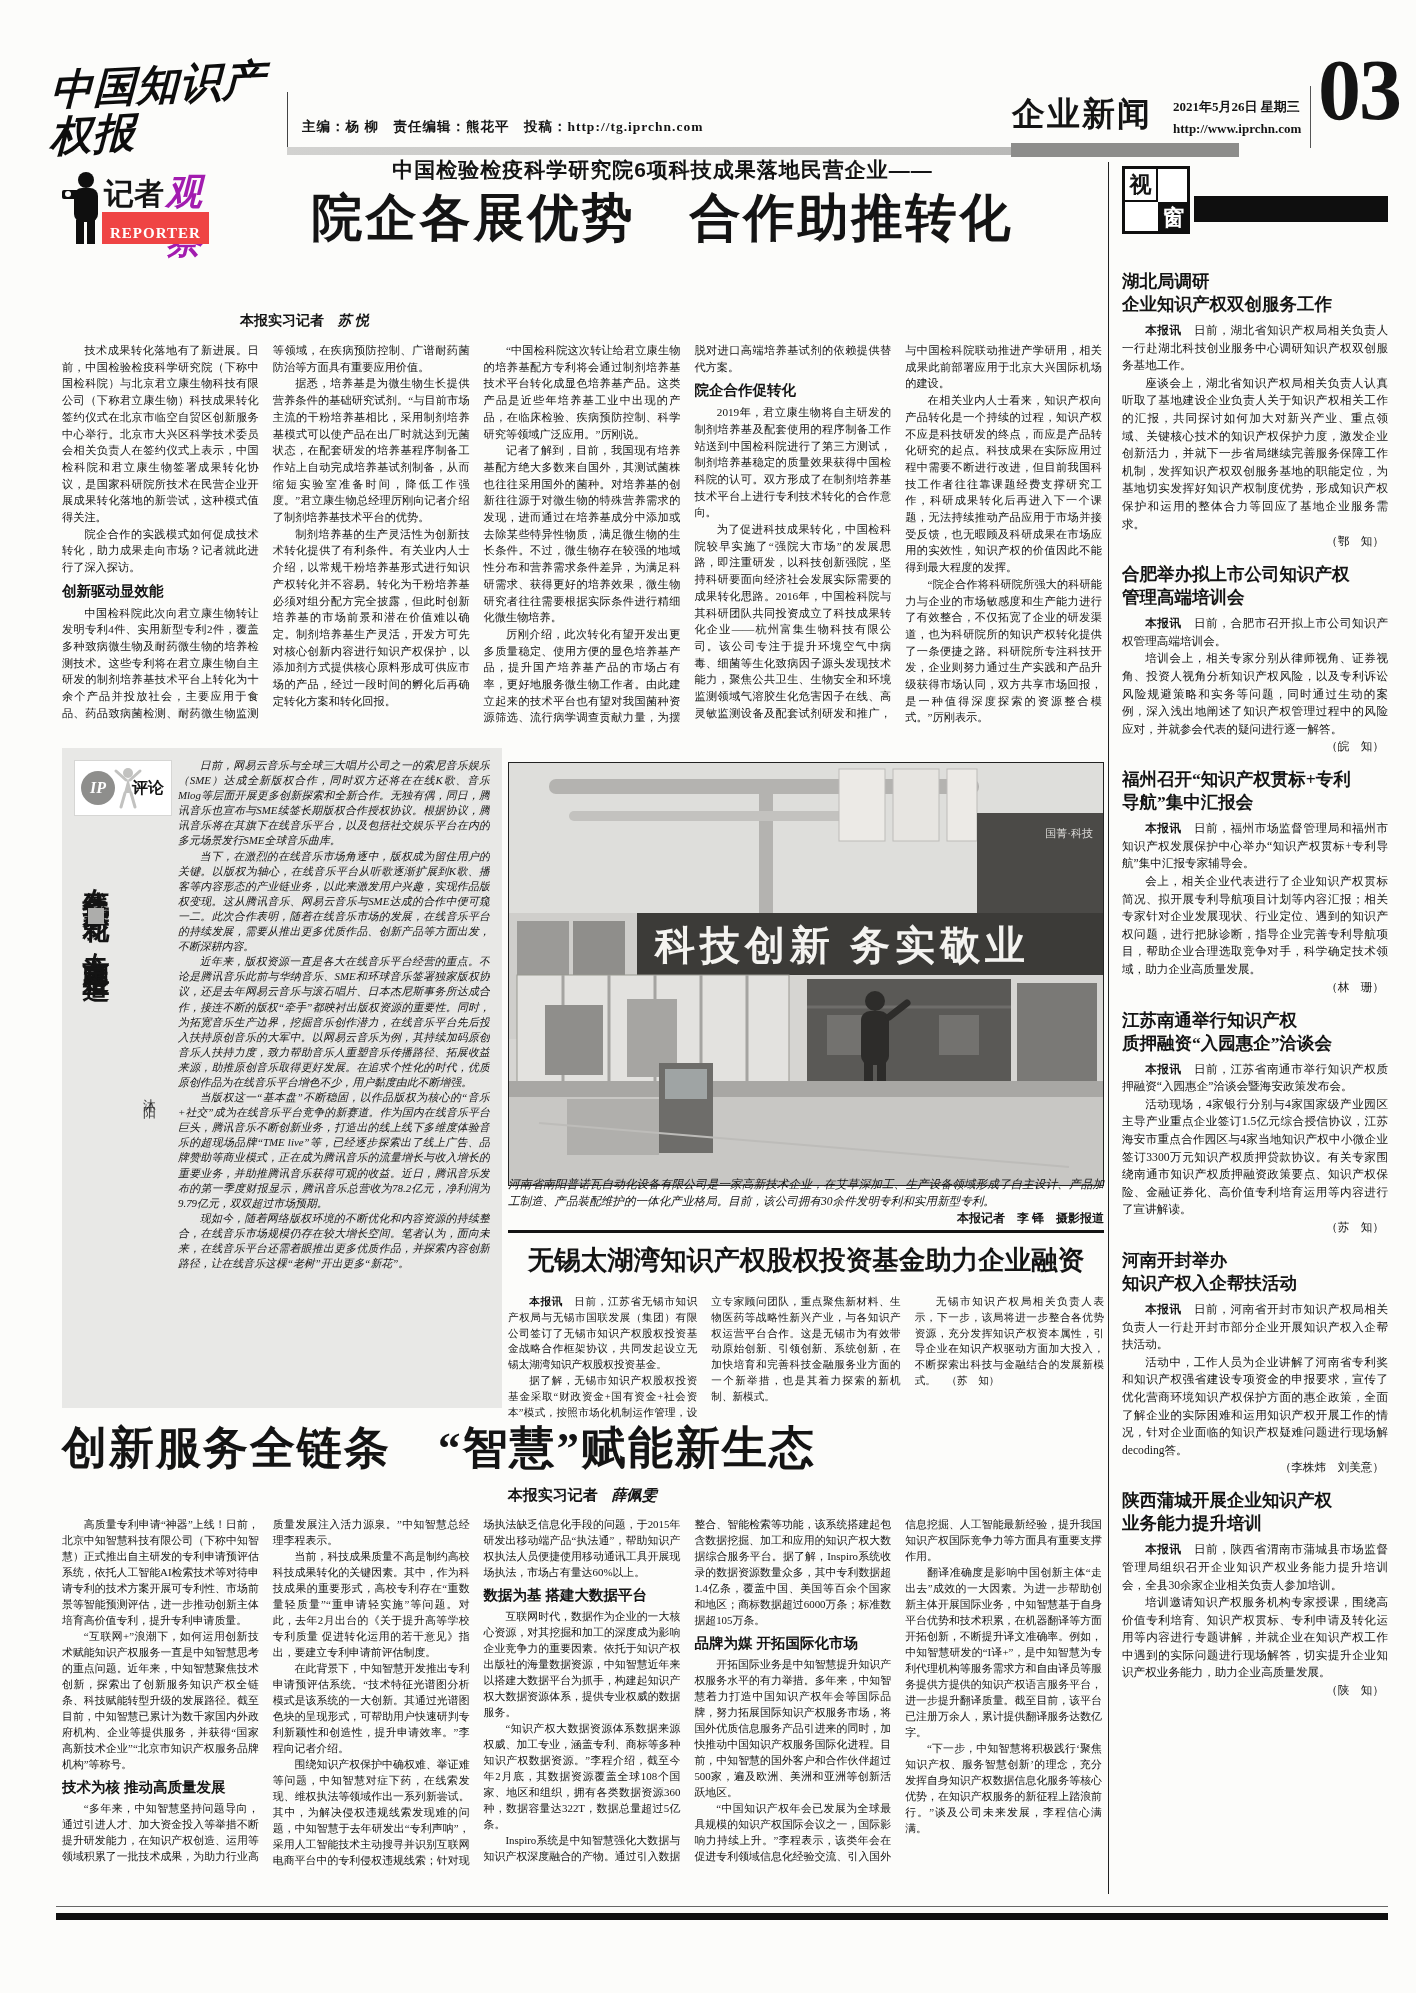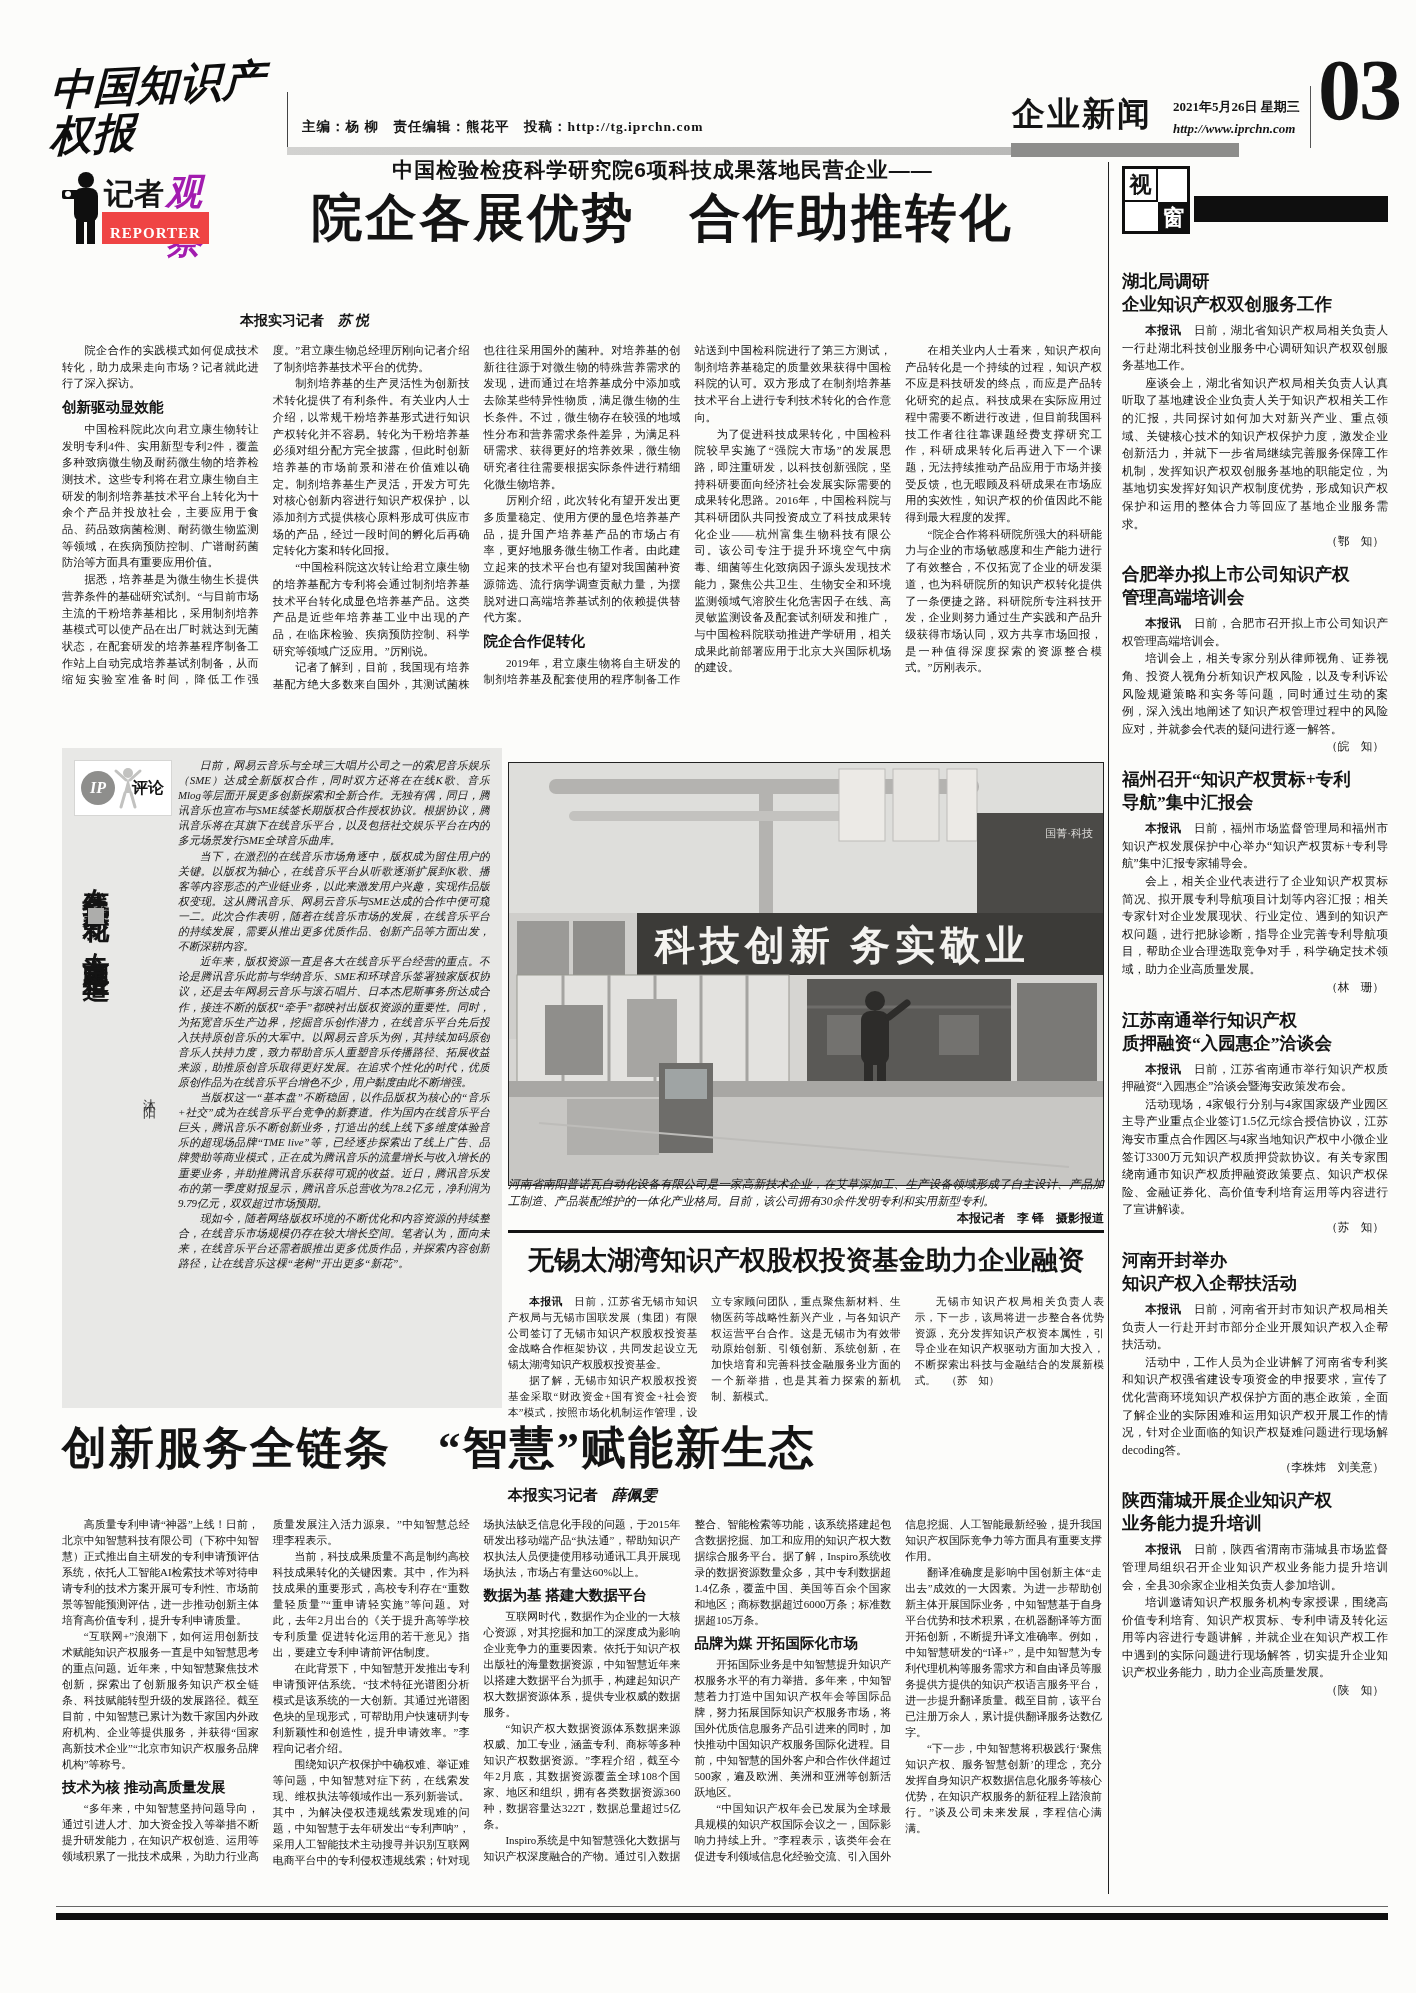--- a/index.html
+++ b/index.html
@@ -7,21 +7,21 @@
         font-family:"Liberation Serif","DejaVu Serif",serif;color:#141414;overflow:hidden;}
   
   .mast-logo{position:absolute;left:50px;top:62px;width:225px;height:92px;
              font-weight:900;font-style:italic;font-size:42px;line-height:46px;letter-spacing:1px;
              transform:rotate(-3deg) skewX(-4deg);color:#0d0d0d;}
   .mast-vline{position:absolute;left:287px;top:92px;width:1px;height:58px;background:#444;}
   .editors{position:absolute;left:302px;top:118px;font-size:13.5px;font-weight:bold;letter-spacing:1px;}
   .section-title{position:absolute;left:1012px;top:92px;font-size:33px;font-weight:900;
                  font-family:"Liberation Sans","DejaVu Sans",sans-serif;letter-spacing:2px;}
   .issue{position:absolute;left:1173px;top:96px;width:130px;font-size:13px;font-weight:bold;line-height:22px;}
-  .issue .url{font-weight:bold;font-style:italic;}
+  .issue .url{font-weight:bold;}
   .hdr-vline{position:absolute;left:1310px;top:86px;width:1px;height:62px;background:#555;}
   .page-no{position:absolute;left:1318px;top:40px;width:86px;font-size:86px;font-weight:bold;
            font-family:"Liberation Serif",serif;letter-spacing:-2px;}
   .rule-light{position:absolute;left:287px;top:147px;width:724px;height:8px;
               background:linear-gradient(to right,#d2d2d0,#b9b9b7);}
   .rule-dark{position:absolute;left:1011px;top:143px;width:228px;height:14px;background:#8d8d8b;}
   
   .rep-badge{position:absolute;left:60px;top:168px;width:168px;height:80px;}
   .rep-cn{position:absolute;left:44px;top:6px;font-size:30px;font-weight:900;
           font-family:"Liberation Sans",sans-serif;}
@@ -136,20 +136,21 @@
   </div>
 
   <div class="kicker">中国检验检疫科学研究院6项科技成果落地民营企业——</div>
   <h1 class="main-title" style="margin:0;">院企各展优势　合作助推转化</h1>
   <div class="byline">
     <span>本报实习记者</span>
     <span class="nm">苏 悦</span>
   </div>
   <div id="main-body" class="body-cols">
 
+  <div class="para p">技术成果转化落地有了新进展。日前，中国检验检疫科学研究院（下称中国检科院）与北京君立康生物科技有限公司（下称君立康生物）科技成果转化签约仪式在北京市临空自贸区创新服务中心举行。北京市大兴区科学技术委员会相关负责人在签约仪式上表示，中国检科院和君立康生物签署成果转化协议，是国家科研院所技术在民营企业开展成果转化落地的新尝试，这种模式值得关注。</div>
       <div class="para p">院企合作的实践模式如何促成技术转化，助力成果走向市场？记者就此进行了深入探访。</div>
       <div class="para h">创新驱动显效能</div>
       <div class="para p">中国检科院此次向君立康生物转让发明专利4件、实用新型专利2件，覆盖多种致病微生物及耐药微生物的培养检测技术。这些专利将在君立康生物自主研发的制剂培养基技术平台上转化为十余个产品并投放社会，主要应用于食品、药品致病菌检测、耐药微生物监测等领域，在疾病预防控制、广谱耐药菌防治等方面具有重要应用价值。</div>
       <div class="para p">据悉，培养基是为微生物生长提供营养条件的基础研究试剂。“与目前市场主流的干粉培养基相比，采用制剂培养基模式可以使产品在出厂时就达到无菌状态，在配套研发的培养基程序制备工作站上自动完成培养基试剂制备，从而缩短实验室准备时间，降低工作强度。”君立康生物总经理厉刚向记者介绍了制剂培养基技术平台的优势。</div>
       <div class="para p">制剂培养基的生产灵活性为创新技术转化提供了有利条件。有关业内人士介绍，以常规干粉培养基形式进行知识产权转化并不容易。转化为干粉培养基必须对组分配方完全披露，但此时创新培养基的市场前景和潜在价值难以确定。制剂培养基生产灵活，开发方可先对核心创新内容进行知识产权保护，以添加剂方式提供核心原料形成可供应市场的产品，经过一段时间的孵化后再确定转化方案和转化回报。</div>
       <div class="para p">“中国检科院这次转让给君立康生物的培养基配方专利将会通过制剂培养基技术平台转化成显色培养基产品。这类产品是近些年培养基工业中出现的产品，在临床检验、疾病预防控制、科学研究等领域广泛应用。”厉刚说。</div>
       <div class="para p">记者了解到，目前，我国现有培养基配方绝大多数来自国外，其测试菌株也往往采用国外的菌种。对培养基的创新往往源于对微生物的特殊营养需求的发现，进而通过在培养基成分中添加或去除某些特异性物质，满足微生物的生长条件。不过，微生物存在较强的地域性分布和营养需求条件差异，为满足科研需求、获得更好的培养效果，微生物研究者往往需要根据实际条件进行精细化微生物培养。</div>
       <div class="para p">厉刚介绍，此次转化有望开发出更多质量稳定、使用方便的显色培养基产品，提升国产培养基产品的市场占有率，更好地服务微生物工作者。由此建立起来的技术平台也有望对我国菌种资源筛选、流行病学调查贡献力量，为摆脱对进口高端培养基试剂的依赖提供替代方案。</div>
       <div class="para h">院企合作促转化</div>
       <div class="para p">2019年，君立康生物将自主研发的制剂培养基及配套使用的程序制备工作站送到中国检科院进行了第三方测试，制剂培养基稳定的质量效果获得中国检科院的认可。双方形成了在制剂培养基技术平台上进行专利技术转化的合作意向。</div>

